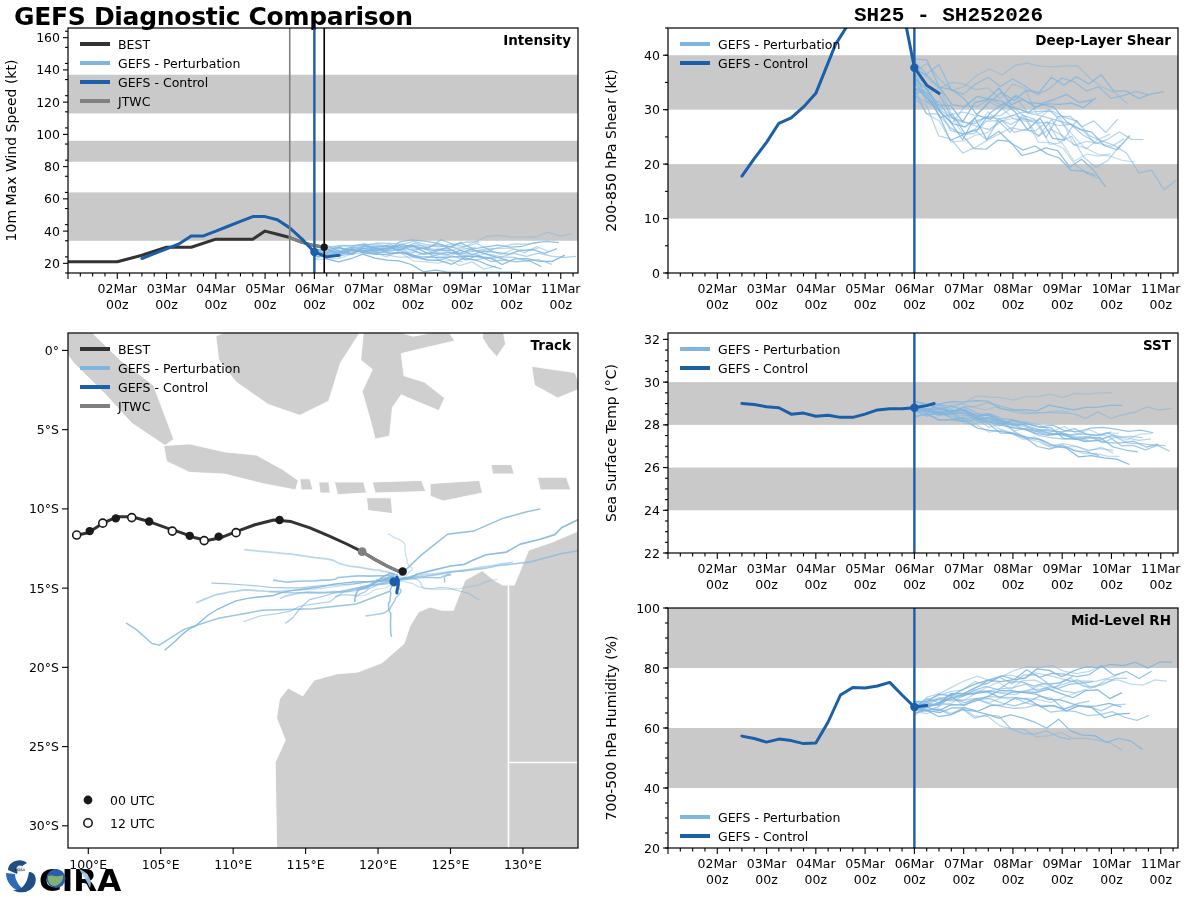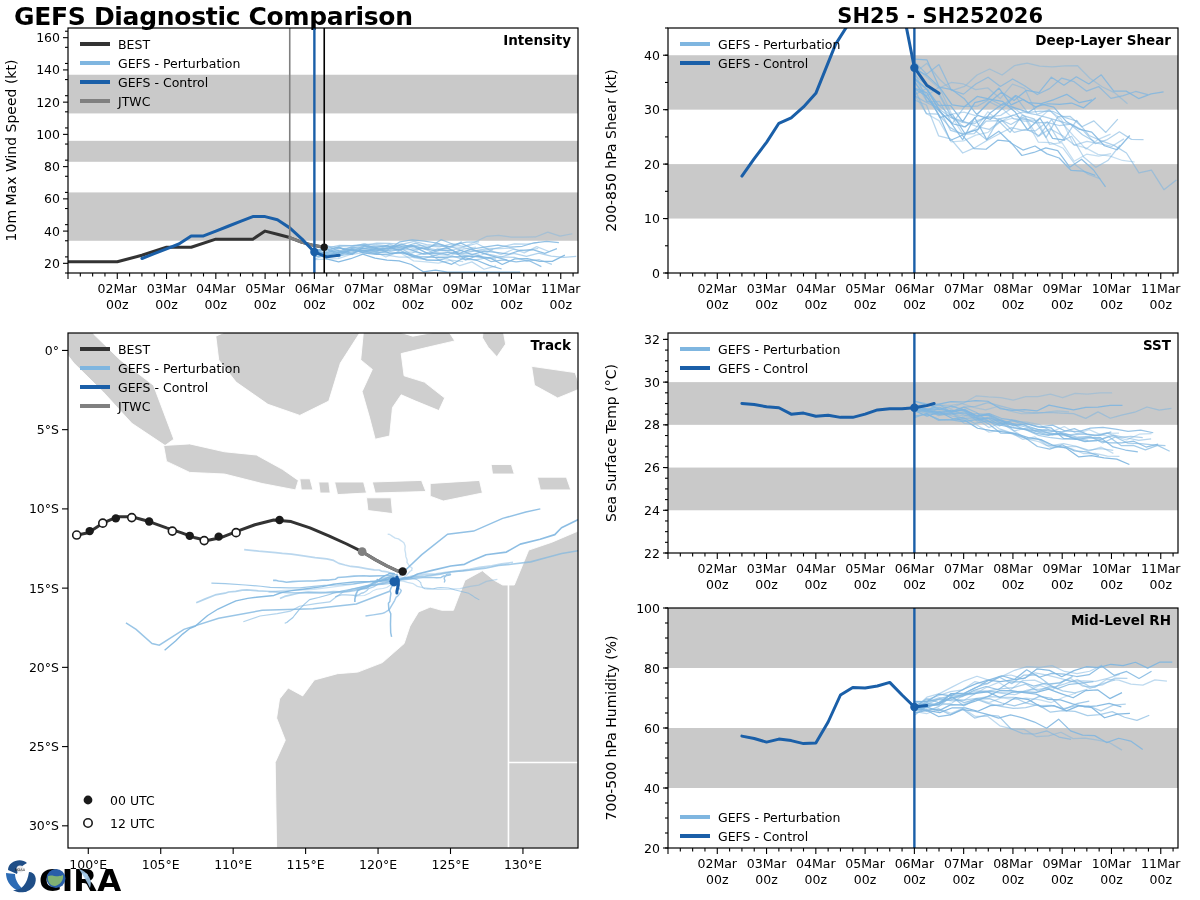--- a/index.html
+++ b/index.html
@@ -1,20 +1,20 @@
 <!DOCTYPE html>
 <html><head>
 <meta charset="utf-8">
 <style>
   html,body{margin:0;padding:0;background:#ffffff;}
   body{width:1200px;height:900px;font-family:"DejaVu Sans","Liberation Sans",sans-serif;overflow:hidden;}
   #root{position:relative;width:1053px;height:900px;}
   .ttl{position:absolute;font-weight:bold;color:#000;}
   #title-left{left:14px;top:2px;font-size:25px;letter-spacing:-0.3px;}
-  #title-right{right:10px;top:4px;font-size:21px;}
+  #title-right{right:10px;top:4px;font-size:21px;font-family:Liberation Mono, monospace;}
   .panel{position:absolute;}
   svg{display:block;overflow:visible;}
   text{font-family:"DejaVu Sans","Liberation Sans",sans-serif;fill:#000;}
   .tick{font-size:12.5px;}
   .axlab{font-size:14px;}
   .plab{font-size:13.5px;font-weight:bold;}
   .leg{font-size:12.5px;}
   .band{fill:#c9c9c9;}
   .frame{fill:none;stroke:#000;stroke-width:1.2;}
   .tl{stroke:#000;stroke-width:1.1;}

